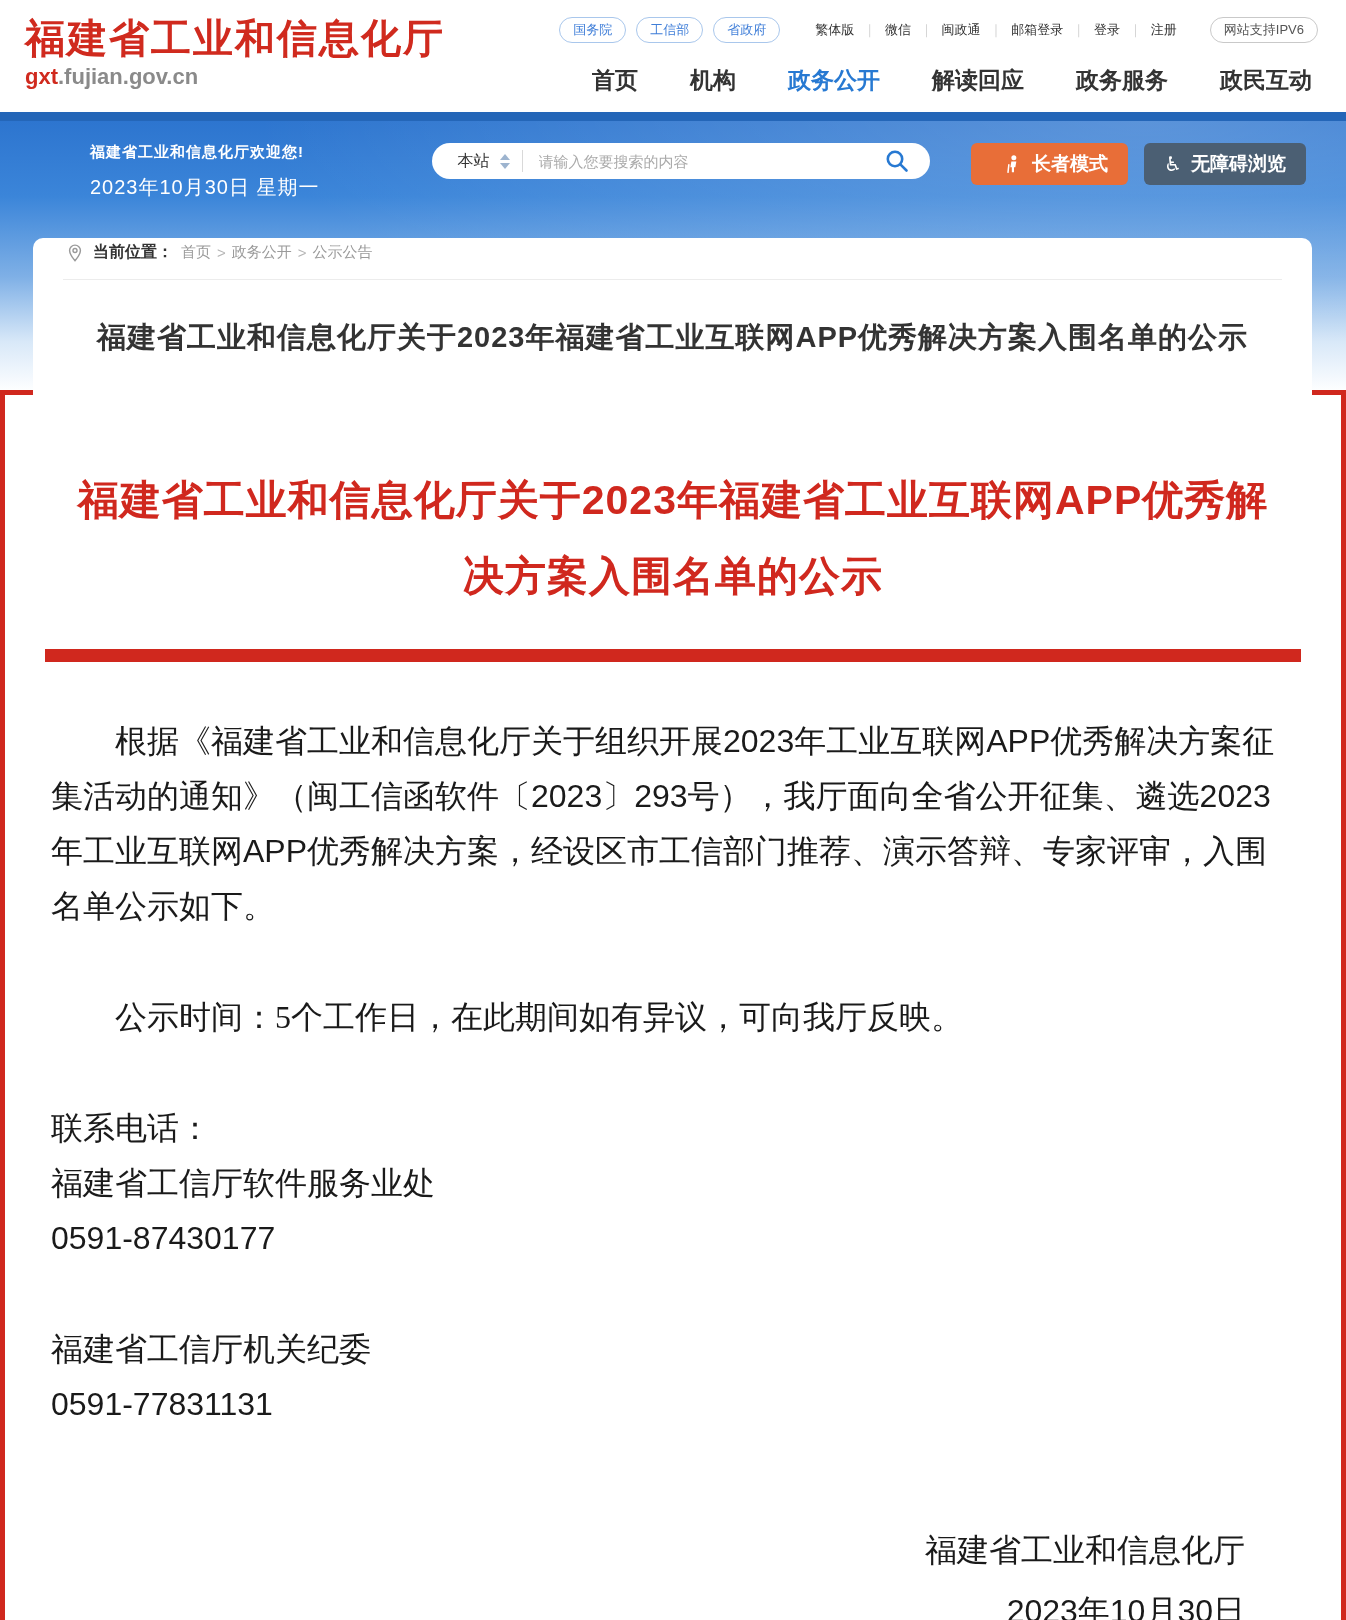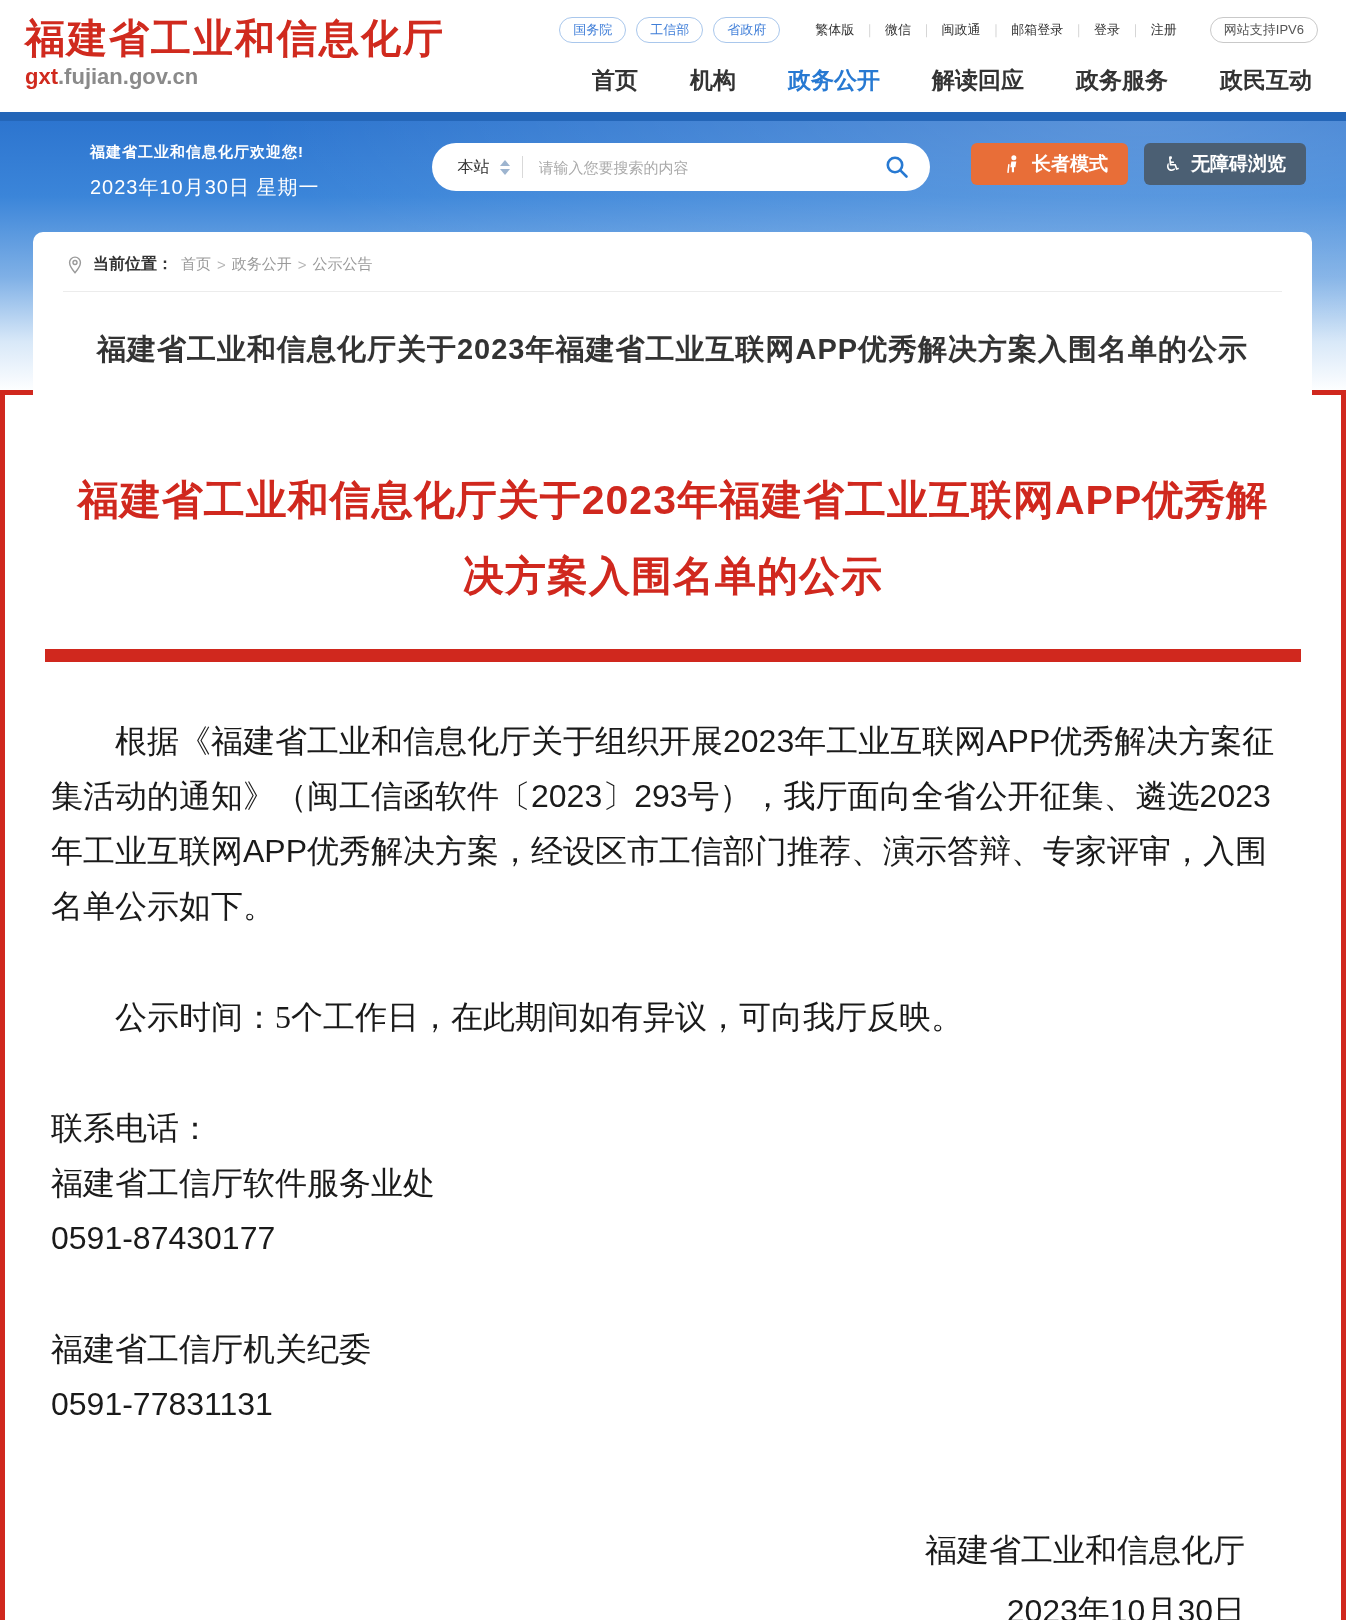--- a/index.html
+++ b/index.html
@@ -30,38 +30,38 @@
   .banner { position:relative; height:269px;
     background:
       radial-gradient(120% 160% at 85% 0%, rgba(255,255,255,.22) 0%, rgba(255,255,255,0) 55%),
       linear-gradient(180deg, #2d75cf 0%, #3b85d9 28%, #7fb0e6 58%, #d8e8f8 82%, #fdfeff 100%);
     overflow:visible; }
   .banner-row { display:flex; align-items:flex-start; padding:22px 40px 0 90px; }
   .welcome-block { color:#fff; }
   .welcome-line { font-size:15px; font-weight:bold; letter-spacing:1px; }
   .date-line { font-size:20px; margin-top:12px; letter-spacing:1px; }
 
-  .search-pill { margin-left:112px; width:498px; height:48px; background:#fff; border-radius:24px; display:flex; align-items:center; padding:0 20px 0 26px; }
+  .search-pill { margin-left:112px; width:498px; height:36px; background:#fff; border-radius:24px; display:flex; align-items:center; padding:0 20px 0 26px; }
   .search-scope { font-size:16px; color:#333; }
   .sort-arrows { display:flex; flex-direction:column; gap:3px; margin:0 12px 0 10px; }
   .tri-up { width:0; height:0; border-left:5px solid transparent; border-right:5px solid transparent; border-bottom:6px solid #9db4cf; }
   .tri-down { width:0; height:0; border-left:5px solid transparent; border-right:5px solid transparent; border-top:6px solid #9db4cf; }
   .search-div { width:1px; height:22px; background:#d9d9d9; margin-right:16px; }
   .search-input { flex:1; border:none; outline:none; font-size:15px; color:#333; font-family:Liberation Sans, sans-serif; }
   .search-input::placeholder { color:#aaa; }
   .search-btn { width:26px; height:26px; cursor:pointer; flex:0 0 auto; }
 
   .banner-buttons { display:flex; gap:16px; margin-left:auto; }
   .mode-btn { height:42px; border:none; border-radius:6px; display:flex; align-items:center; gap:9px; padding:0 20px; font-size:19px; font-weight:bold; color:#fff; cursor:pointer; font-family:inherit; }
   .mode-btn.elder { background:#e86e38;padding-left:32px; }
   .mode-btn.access { background:#4b5f73; }
   .access-glyph { font-size:20px; line-height:1; }
 
   
-  .card { position:absolute; left:33px; right:34px; top:111px; height:170px; background:#fff; border-radius:10px 10px 0 0; padding:22px 30px 0 30px; }
+  .card { position:absolute; left:33px; right:34px; top:117px; height:170px; background:#fff; border-radius:10px 10px 0 0; padding:4px 30px 0 30px; }
   .crumb-row { display:flex; align-items:center; gap:8px; padding-left:2px; }
   .crumb-label { font-size:16px; font-weight:bold; color:#333; }
   .crumb-links { display:flex; align-items:center; gap:6px; font-size:15px; color:#9a9a9a; }
   .crumb-links .crumb { cursor:pointer; }
   .crumb-sep { color:#b5b5b5; }
   .crumb-divider { height:1px; background:#ececec; margin:16px 0 0 0; }
   .card-title { text-align:center; font-size:29px; font-weight:bold; color:#333; margin-top:38px; letter-spacing:1px; }
 
   
   .article-box { min-height:1230px; background:#fff; border-top:5px solid #d0281e; border-left:5px solid #d0281e; border-right:5px solid #d0281e; padding:68px 40px 40px 40px; }

